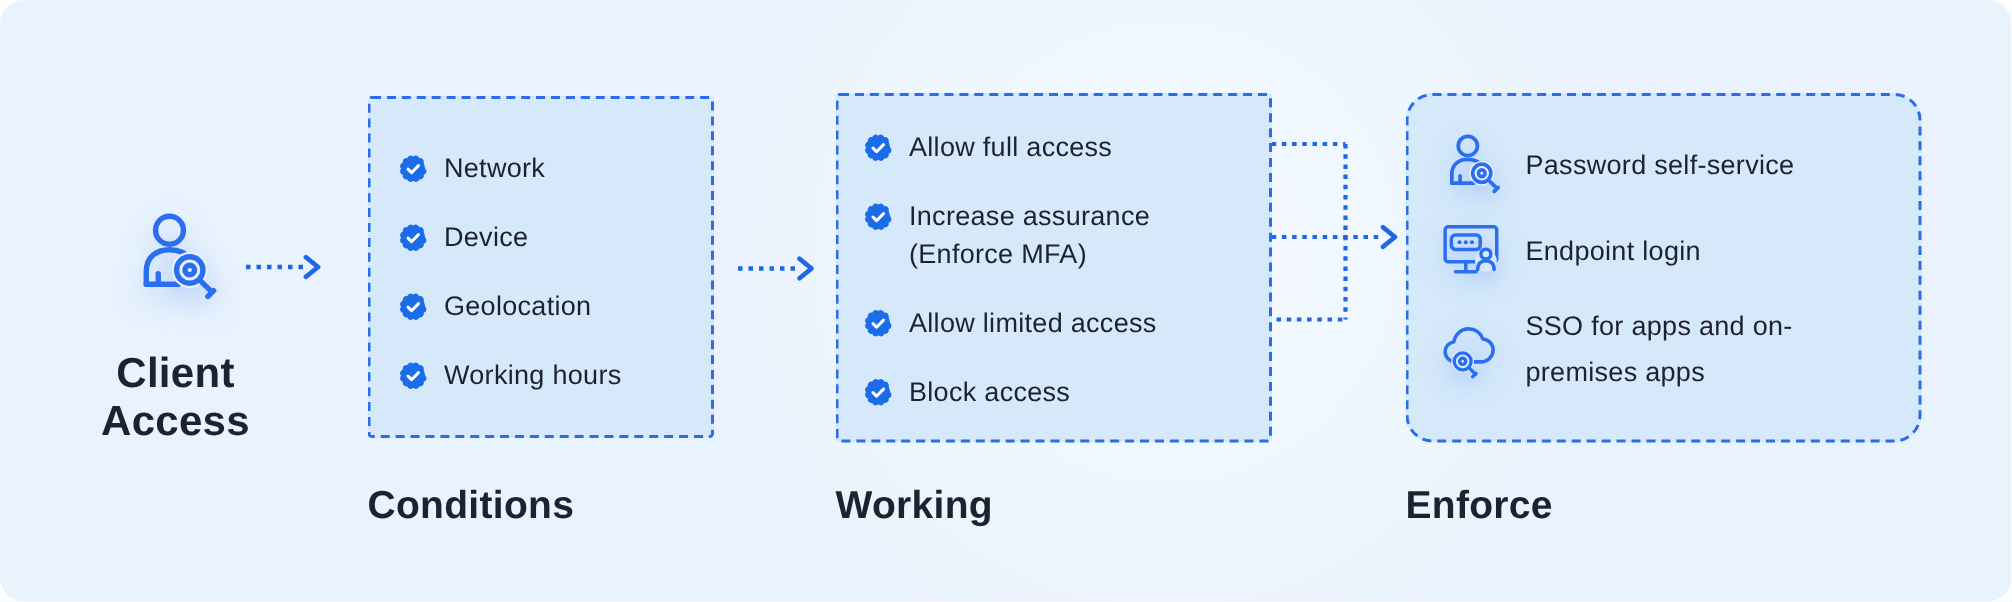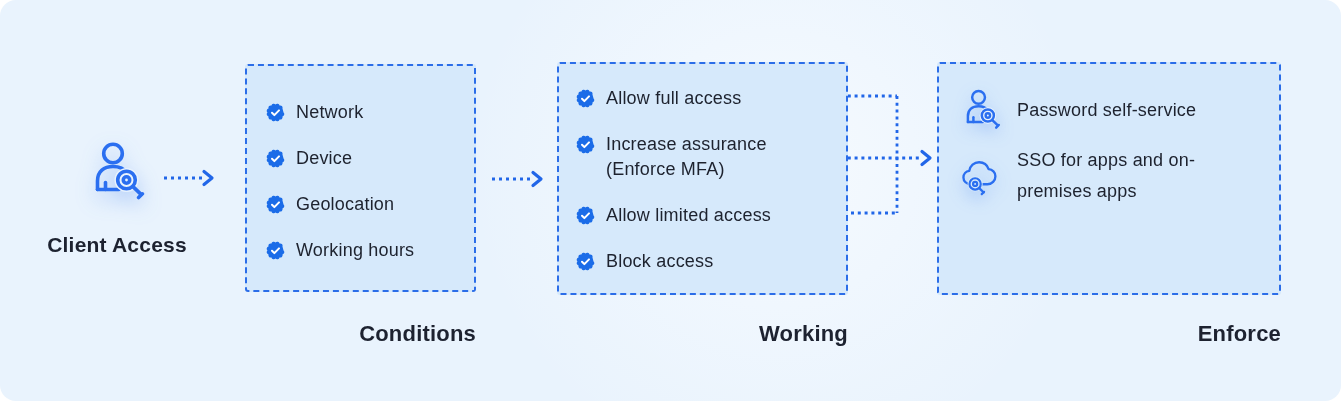--- a/index.html
+++ b/index.html
@@ -17,49 +17,49 @@
   }
   .overlay{position:absolute;left:0;top:0;width:1341px;height:401px;pointer-events:none;}
 
   
   .client-icon{
     position:absolute;left:86px;top:137px;width:64px;height:70px;
     filter:drop-shadow(0 8px 10px rgba(43,111,240,.30));
   }
   .client-label{
     position:absolute;left:27px;top:233px;width:180px;
-    text-align:center;font-size:21px;font-weight:600;color:#1d2230;letter-spacing:.2px;
+    text-align:center;font-size:28px;font-weight:600;color:#1d2230;letter-spacing:.2px;
   }
 
   
   .box{
     position:absolute;box-sizing:border-box;
     background:#d6e9fb;border:2px dashed #2b6de8;border-radius:3px;
   }
   .box-conditions{left:245px;top:64px;width:231px;height:228px;padding:23px 0 0 18px;}
   .box-actions{left:557px;top:62px;width:291px;height:233px;padding:22px 0 0 16px;}
-  .box-features{left:937px;top:62px;width:344px;height:233px;padding:24px 0 0 21px;}
+  .box-features{left:937px;top:62px;width:344px;height:233px;padding:24px 0 0 21px;border-radius:18px;}
 
   .crow{display:flex;align-items:center;height:46px;}
   .arow{display:flex;align-items:flex-start;margin-bottom:21px;}
   .frow{display:flex;align-items:center;margin-bottom:13px;}
 
   .badge{width:21px;height:21px;flex:0 0 21px;}
   .crow .badge{margin-right:10px;}
   .arow .badge{margin-right:10px;margin-top:2px;}
   .itext{font-size:18px;color:#1d222e;letter-spacing:.2px;}
   .arow .itext{line-height:25px;max-width:215px;}
   .feat-icon{width:44px;height:44px;flex:0 0 44px;margin-right:13px;
     filter:drop-shadow(0 6px 8px rgba(43,111,240,.28));}
   .frow .itext{line-height:31px;max-width:212px;}
 
   
   .col-label{
-    position:absolute;top:321px;text-align:right;
-    font-size:22px;font-weight:600;color:#1d2230;letter-spacing:.2px;
+    position:absolute;top:321px;text-align:left;
+    font-size:26px;font-weight:600;color:#1d2230;letter-spacing:.2px;
   }
   .lbl-conditions{left:245px;width:231px;}
   .lbl-actions{left:557px;width:291px;}
   .lbl-features{left:937px;width:344px;}
 
   .defs{position:absolute;width:0;height:0;overflow:hidden;}
 </style>
 </head>
 <body>
 
@@ -200,20 +200,26 @@
 
   <div class="box box-features">
     <div class="frow">
       <svg class="feat-icon">
           <use href="#i-user-search"></use>
         </svg>
       <span class="itext">Password self-service</span>
     </div>
     <div class="frow">
       <svg class="feat-icon">
+          <use href="#i-endpoint"></use>
+        </svg>
+      <span class="itext">Endpoint login</span>
+    </div>
+    <div class="frow">
+      <svg class="feat-icon">
           <use href="#i-cloud-sso"></use>
         </svg>
       <span class="itext">SSO for apps and on-premises apps</span>
     </div>
   </div>
 
   <div class="col-label lbl-conditions">Conditions</div>
   <div class="col-label lbl-actions">Working</div>
   <div class="col-label lbl-features">Enforce</div>
 

